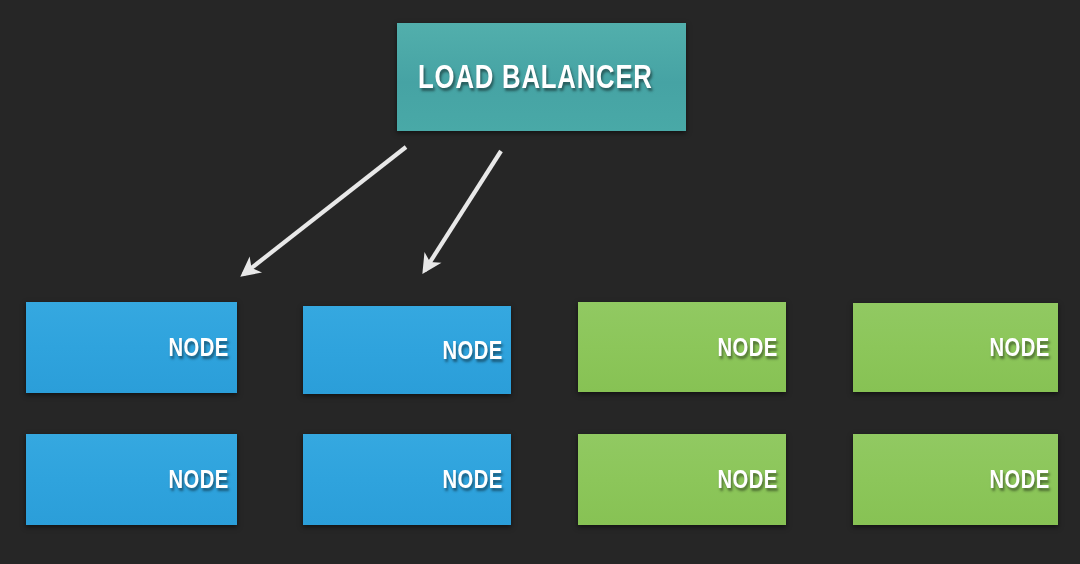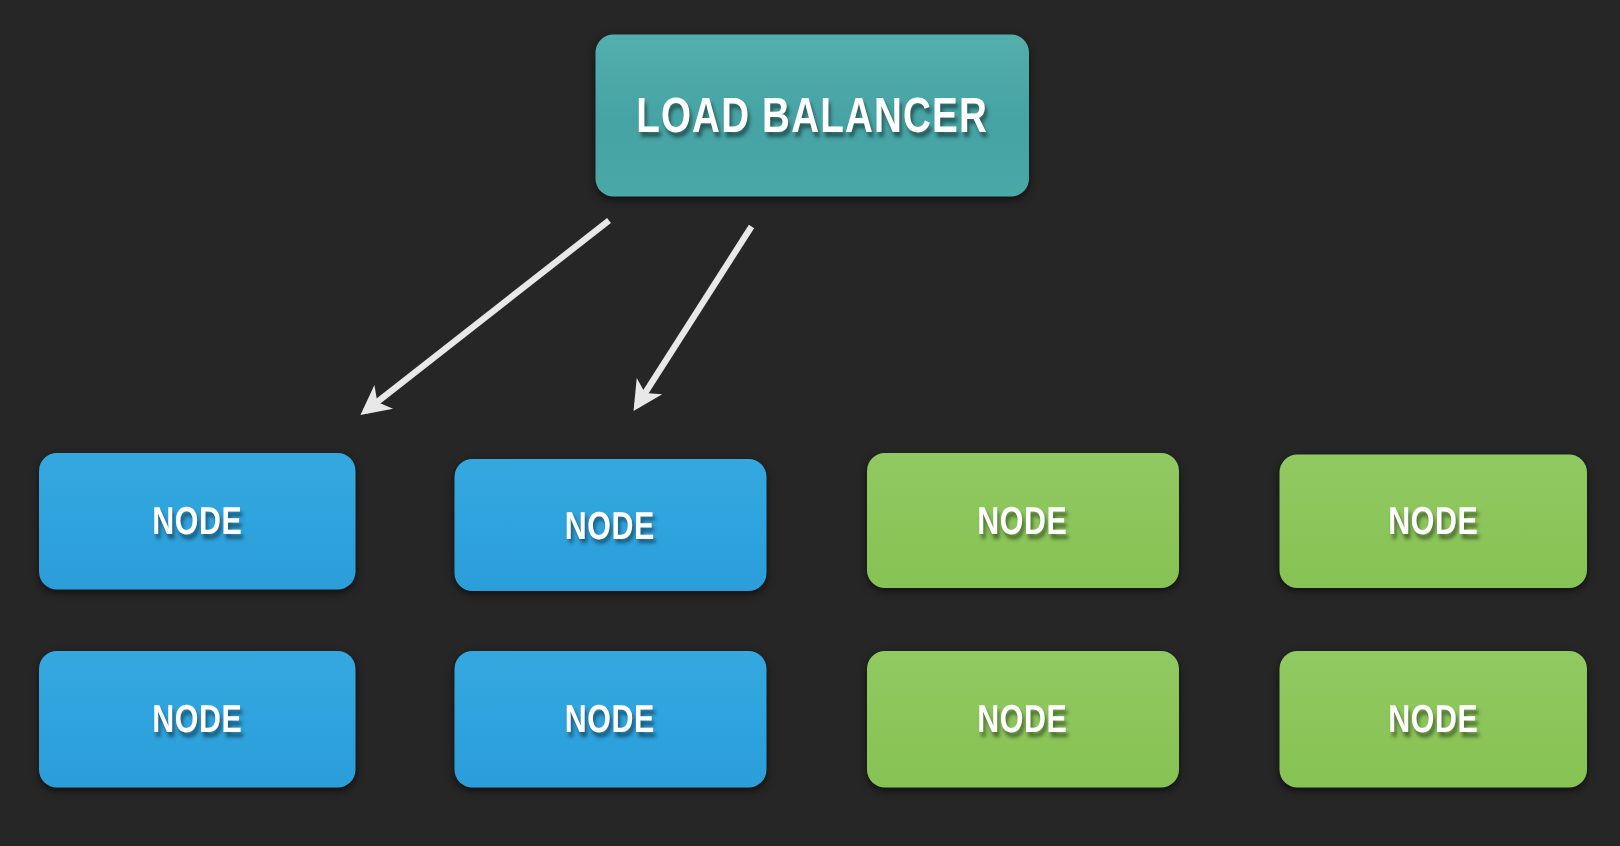--- a/index.html
+++ b/index.html
@@ -16,24 +16,23 @@
   #canvas {
     position: relative;
     width: 1080px;
     height: 564px;
     background: #262626;
   }
   .box {
     position: absolute;
     display: flex;
     align-items: center;
-    justify-content: center;
+    justify-content: flex-end;
     box-sizing: border-box;
     box-shadow: 0 2px 5px rgba(0,0,0,0.55);
-    border-radius: 12px;
   }
   .box-label {
     color: #ffffff;
     font-family: "Liberation Sans", sans-serif;
     font-weight: bold;
     text-transform: uppercase;
     letter-spacing: 0.5px;
     transform: scaleX(0.78);
     text-shadow: 2px 3px 3px rgba(0,0,0,0.45);
     white-space: nowrap;

